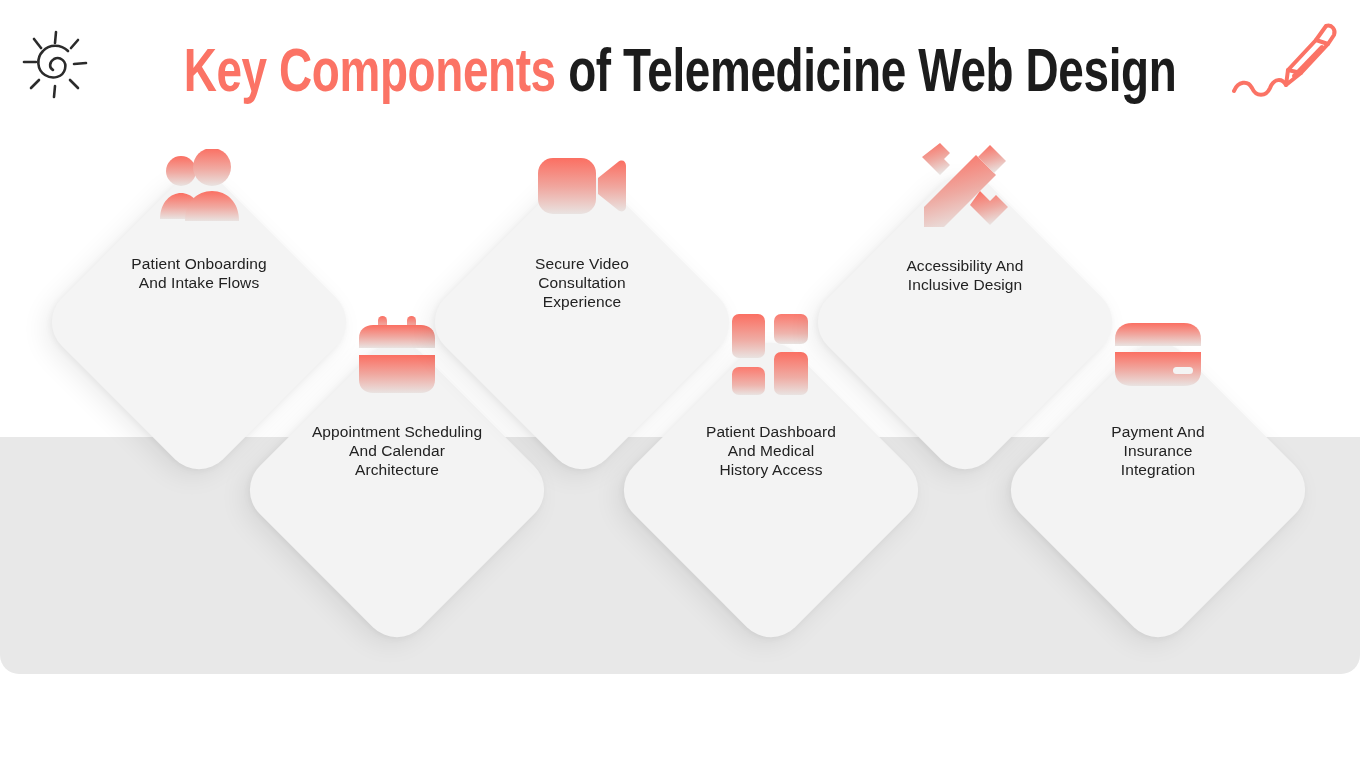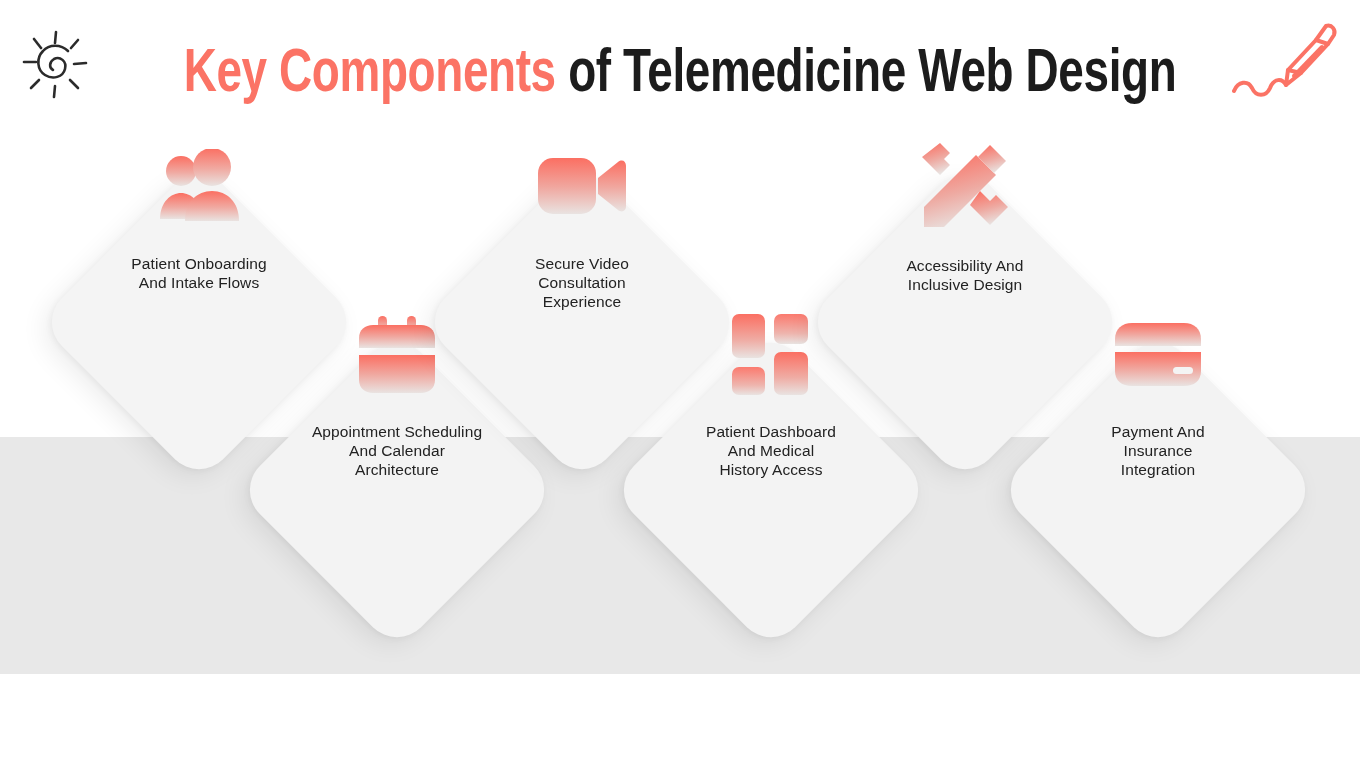--- a/index.html
+++ b/index.html
@@ -13,20 +13,21 @@
     font-family: "Liberation Sans", sans-serif;
     background: #ffffff;
   }
 
   #slide {
     position: relative;
     width: 1360px;
     height: 674px;
     background: #ffffff;
     overflow: hidden;
+    border-radius: 19px;
   }
 
   
   #bg-lower-band {
     position: absolute;
     left: 0;
     top: 437px;
     width: 1360px;
     height: 329px;
     background: #e8e8e8;

